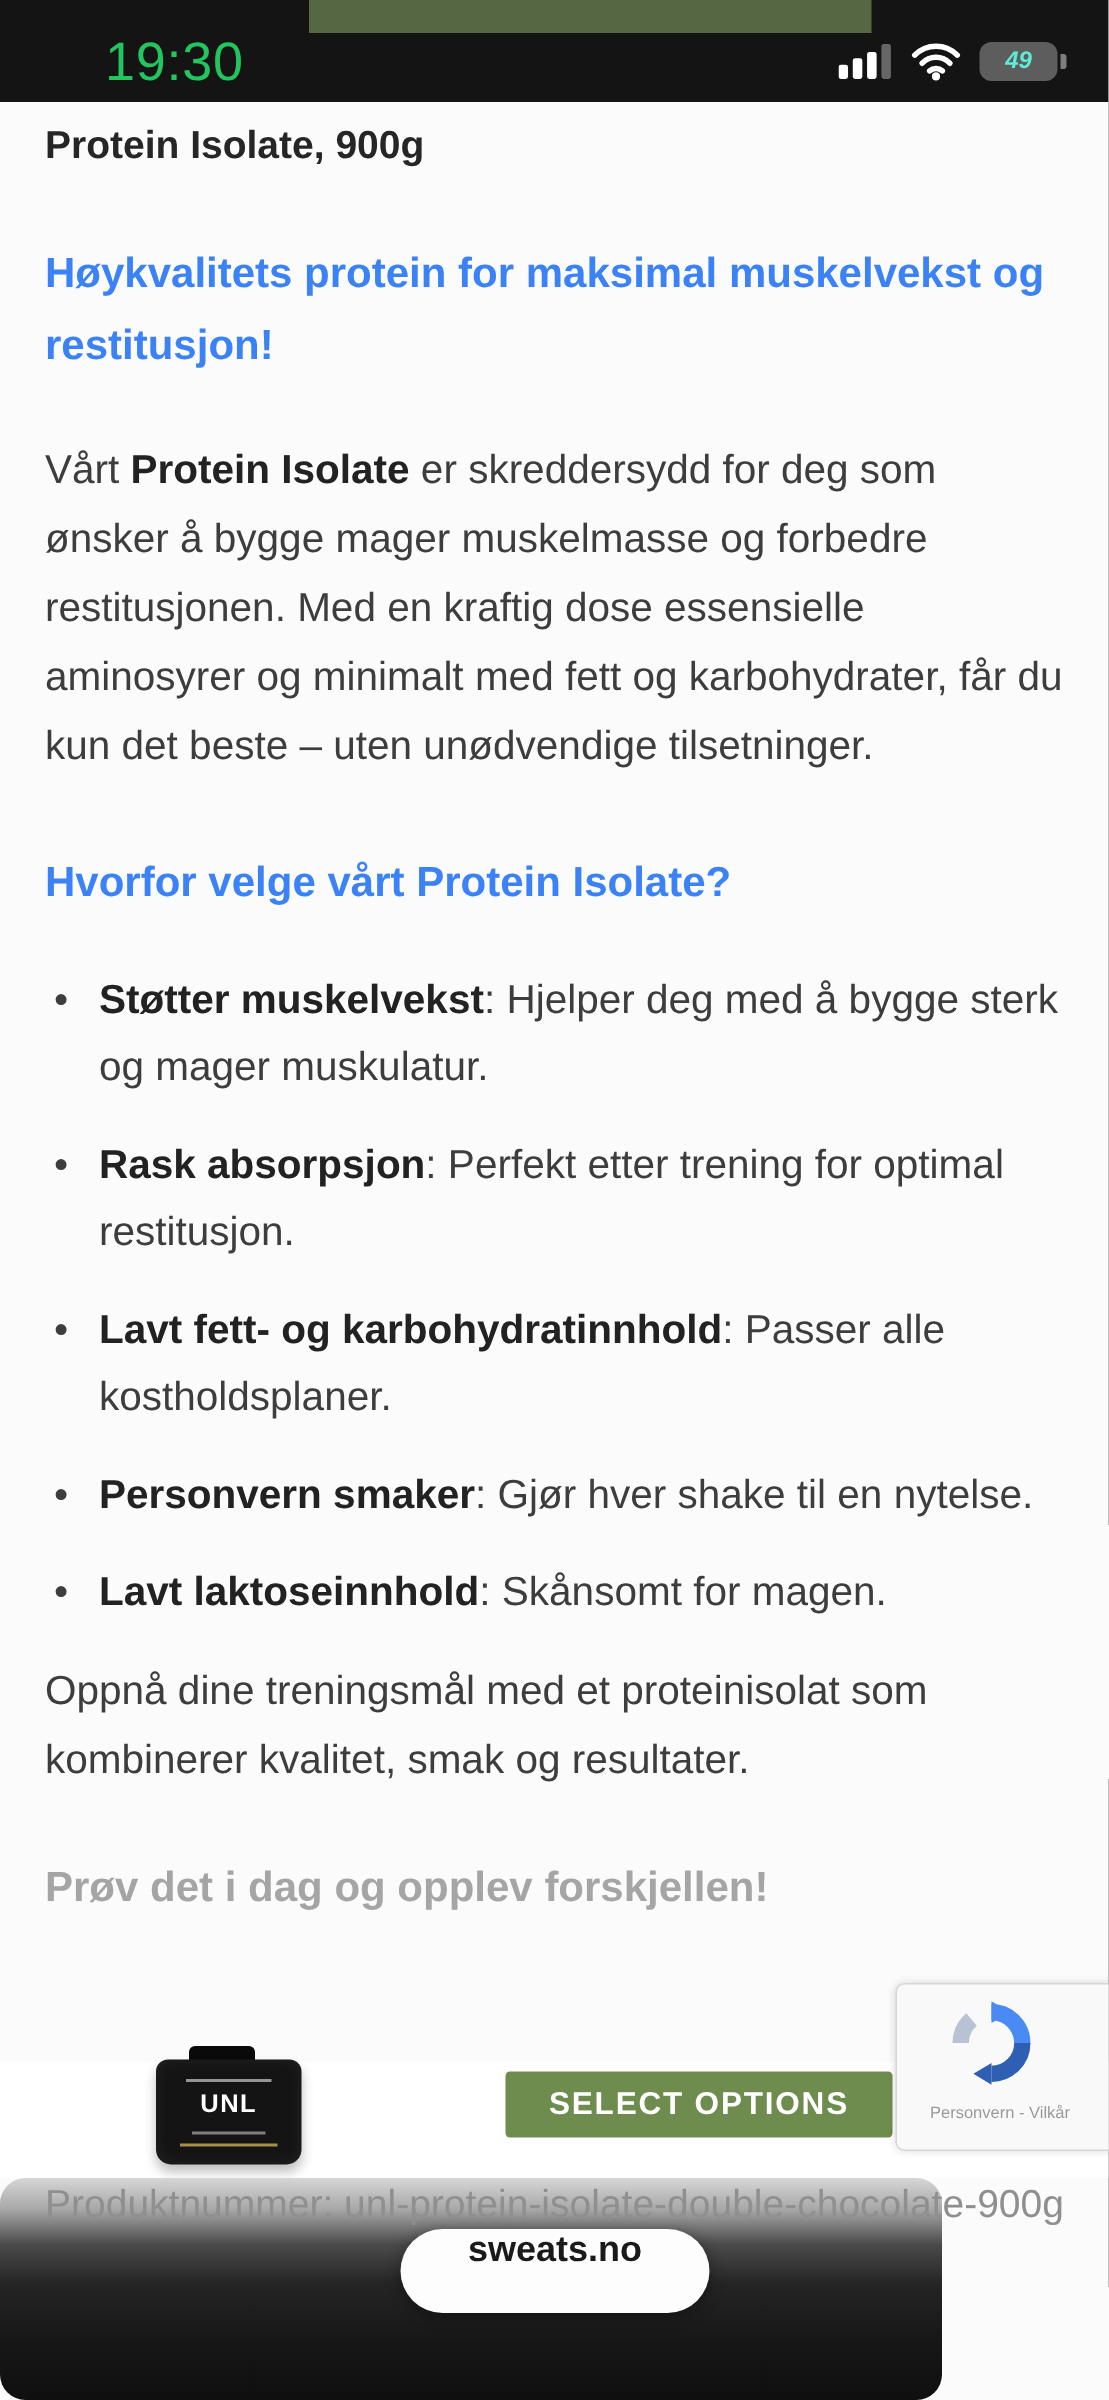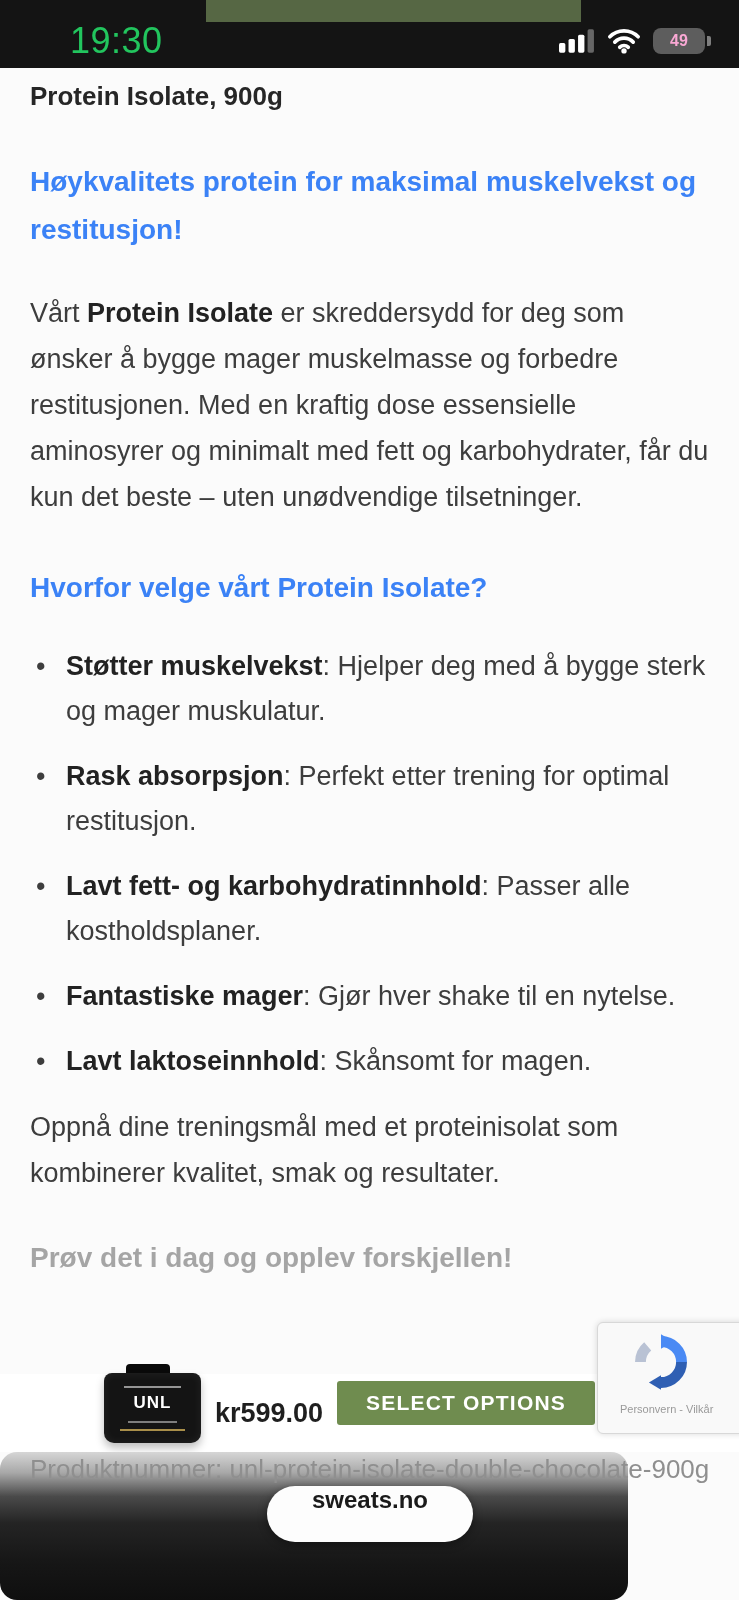--- a/index.html
+++ b/index.html
@@ -7,21 +7,21 @@
   .screen { position: relative; width: 739px; height: 1600px; background: #fbfbfb; overflow: hidden; }
 
   
   .top-bar { position: absolute; top: 0; left: 0; right: 0; height: 68px; background: #141414; z-index: 3; }
   .green-fragment { position: absolute; top: 0; left: 206px; width: 375px; height: 22px; background: #566744; }
   .status-row { position: absolute; top: 24px; left: 0; right: 0; height: 34px;
                 display: flex; align-items: center; justify-content: space-between; padding: 0 34px 0 70px; }
   .time { color: #22c55e; font-size: 36px; font-weight: 400; letter-spacing: .5px; }
   .status-icons { display: flex; align-items: center; gap: 12px; }
   .battery { position: relative; width: 52px; height: 26px; border-radius: 8px; background: #5d5d5d;
-             color: #f9a8d4; font-size: 16px; font-weight: 700; display: flex; align-items: center; justify-content: center; }
+             color: #5eead4; font-size: 16px; font-weight: 700; display: flex; align-items: center; justify-content: center; font-style: italic; }
   .battery .nub { position: absolute; right: -6px; top: 8px; width: 4px; height: 10px;
                   background: rgba(255,255,255,.45); border-radius: 0 2px 2px 0; }
 
   
   .page { position: absolute; top: 68px; left: 0; width: 739px; padding: 0 30px; color: #3d3d3d; z-index: 1; }
   .ptitle { font-size: 26px; font-weight: 700; color: #262626; padding-top: 12px; line-height: 1.3; }
   .page h2 { font-size: 28px; font-weight: 700; color: #3b82f6; line-height: 1.72; }
   .h-intro { margin-top: 44px; }
   .p-intro { margin-top: 36px; }
   .h-why { margin-top: 44px; }
@@ -101,21 +101,21 @@
     <h2 class="h-intro">Høykvalitets protein for maksimal muskelvekst og restitusjon!</h2>
 
     <p class="p-intro"><span>Vårt </span><strong>Protein Isolate</strong><span> er skreddersydd for deg som ønsker å bygge mager muskelmasse og forbedre restitusjonen. Med en kraftig dose essensielle aminosyrer og minimalt med fett og karbohydrater, får du kun det beste – uten unødvendige tilsetninger.</span></p>
 
     <h2 class="h-why">Hvorfor velge vårt Protein Isolate?</h2>
 
     <ul class="benefits">
       <li><strong>Støtter muskelvekst</strong><span>: Hjelper deg med å bygge sterk og mager muskulatur.</span></li>
       <li><strong>Rask absorpsjon</strong><span>: Perfekt etter trening for optimal restitusjon.</span></li>
       <li><strong>Lavt fett- og karbohydratinnhold</strong><span>: Passer alle kostholdsplaner.</span></li>
-      <li><strong>Fantastiske mager</strong><span>: Gjør hver shake til en nytelse.</span></li>
+      <li><strong>Personvern smaker</strong><span>: Gjør hver shake til en nytelse.</span></li>
       <li><strong>Lavt laktoseinnhold</strong><span>: Skånsomt for magen.</span></li>
     </ul>
 
     <p class="p-close">Oppnå dine treningsmål med et proteinisolat som kombinerer kvalitet, smak og resultater.</p>
 
     <h2 class="cta">Prøv det i dag og opplev forskjellen!</h2>
   </div>
 
   <div class="recaptcha">
     <svg class="rc-icon" viewBox="0 0 48 48">
@@ -131,21 +131,20 @@
   <div class="sticky">
     <div class="thumb">
       <div class="tub-cap"></div>
       <div class="tub-body">
         <div class="tub-topline"></div>
         <span class="tub-logo">UNL</span>
         <div class="tub-subline"></div>
         <div class="tub-gold"></div>
       </div>
     </div>
-    <span class="price">kr599.00</span>
     <button class="options-btn">SELECT OPTIONS</button>
   </div>
 
   <div class="bottom">
     <div class="sku">Produktnummer: unl-protein-isolate-double-chocolate-900g</div>
     <div class="url-pill">
       <span>sweats.no</span>
     </div>
   </div>
 

